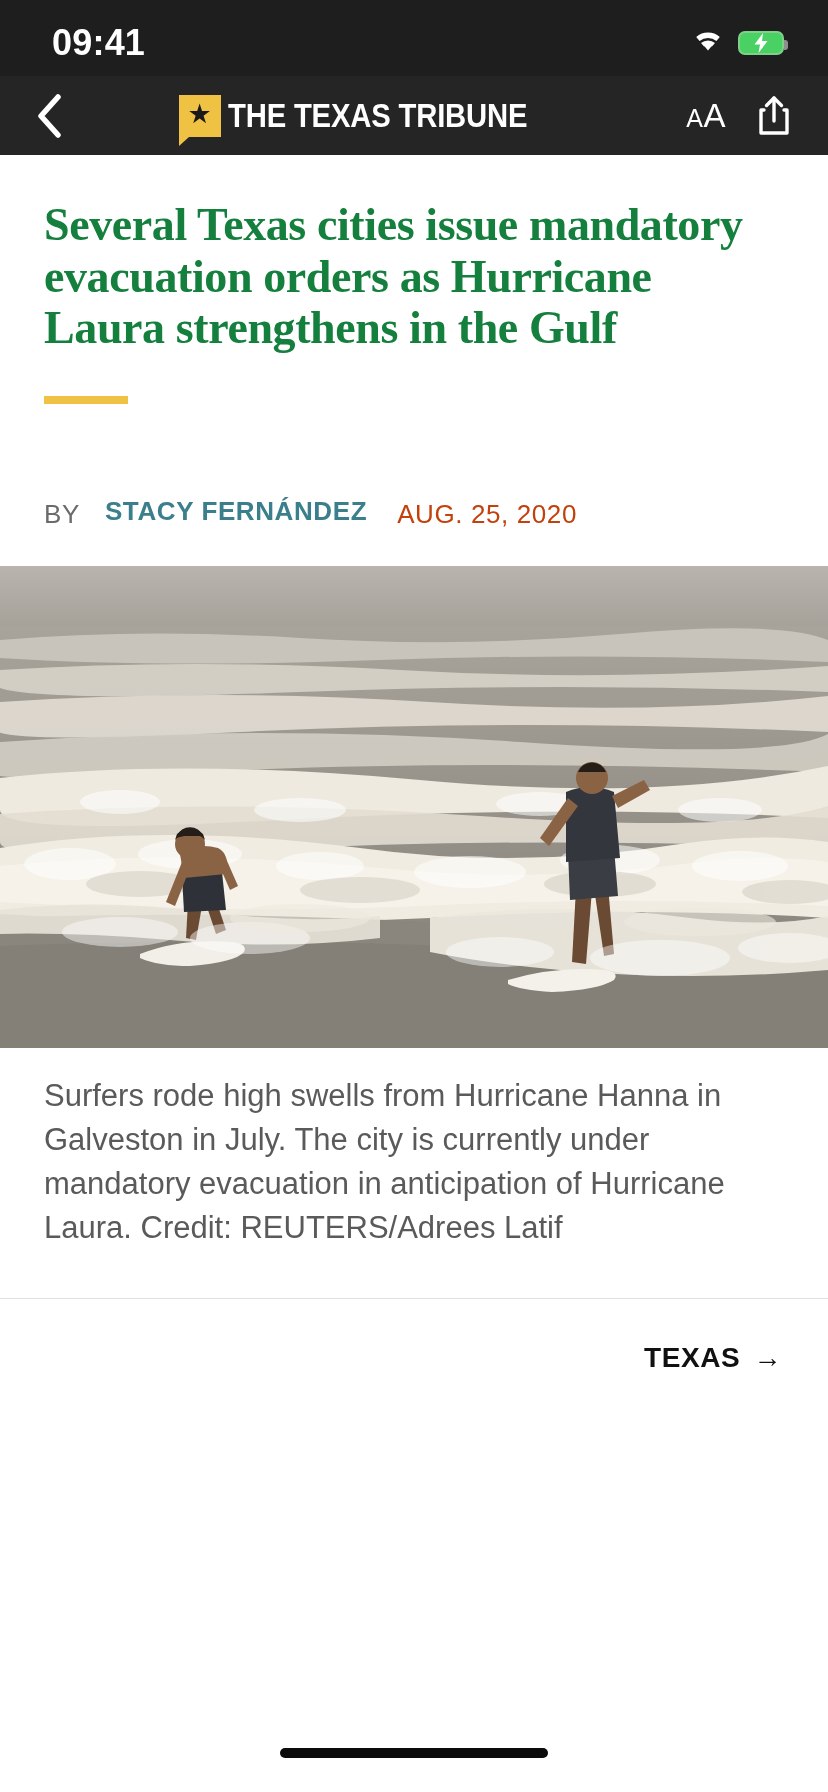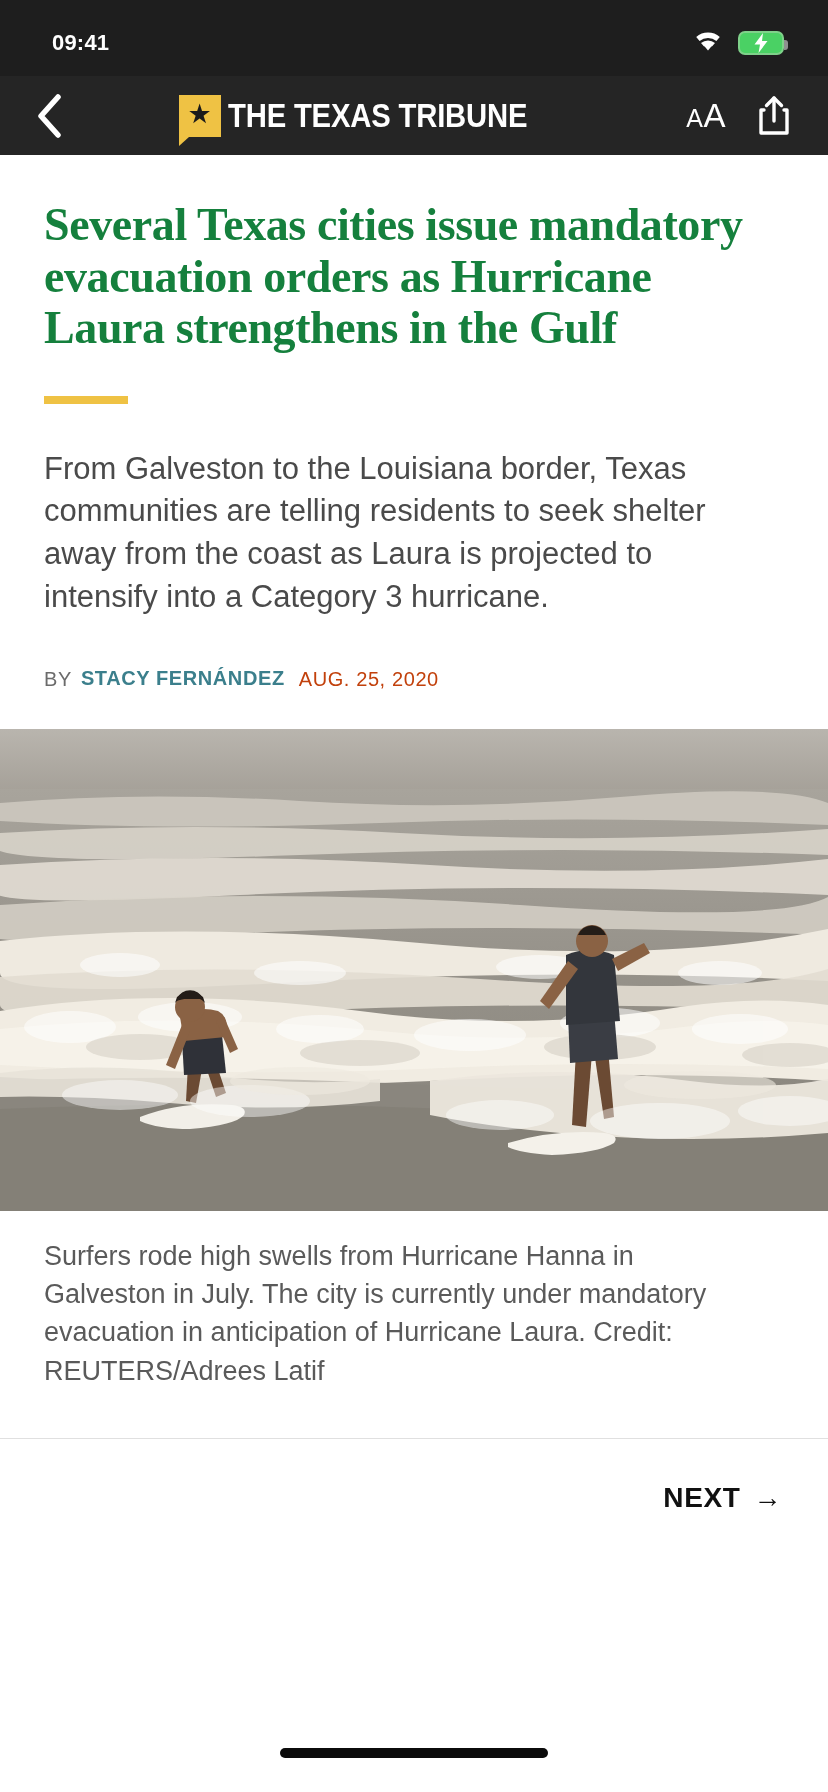--- a/index.html
+++ b/index.html
@@ -25,21 +25,21 @@
     position: relative;
     height: 76px;
     background: #1e1e1e;
     display: flex;
     align-items: center;
     justify-content: space-between;
     padding: 0 44px 0 52px;
   }
   .status-time {
     color: #ffffff;
-    font-size: 22px;
+    font-size: 36px;
     font-weight: 600;
     letter-spacing: 0.2px;
     font-family: "Liberation Sans", sans-serif;
     padding-top: 10px;
   }
   .status-right {
     display: flex;
     align-items: center;
     gap: 14px;
     padding-top: 10px;
@@ -179,26 +179,26 @@
     font-family: "Liberation Sans", sans-serif;
     font-size: 31px;
     line-height: 1.38;
     color: #4a4a4a;
     padding: 0 78px 0 44px;
     font-weight: 400;
   }
 
   .byline {
     padding: 48px 44px 36px 44px;
-    font-size: 20px;
+    font-size: 26px;
     letter-spacing: 0.6px;
     color: #6b6b6b;
     display: flex;
-    align-items: center;
-    gap: 0;
+    align-items: flex-end;
+    gap: 16px;
     font-family: "Liberation Sans", sans-serif;
   }
   .byline .by { color: #6b6b6b; }
   .byline .author {
     color: #3b7f8c;
     font-weight: 700;
     margin: 0 14px 3px 9px;
   }
   .byline .date { color: #c2410c; }
 
@@ -207,21 +207,21 @@
     position: relative;
     width: 828px;
     height: 482px;
     overflow: hidden;
     background: #9b9791;
   }
   .photo svg { display: block; }
 
   .caption {
     padding: 26px 78px 30px 44px;
-    font-size: 27px;
+    font-size: 31px;
     line-height: 1.42;
     color: #5a5a5a;
     font-family: "Liberation Sans", sans-serif;
   }
 
   
   .next-sep {
     height: 1px;
     background: #e0e0e0;
     margin: 18px 0 0 0;
@@ -315,21 +315,20 @@
       </div>
     </div>
   </div>
 
   <div class="article">
 
     <h1 class="headline">Several Texas cities issue mandatory evacuation orders as Hurricane Laura strengthens in the Gulf</h1>
 
     <div class="rule"></div>
 
-    <p class="deck">From Galveston to the Louisiana border, Texas communities are telling residents to seek shelter away from the coast as Laura is projected to intensify into a Category 3 hurricane.</p>
 
     <div class="byline">
       <span class="by">BY</span>
       <span class="author">STACY FERNÁNDEZ</span>
       <span class="date">AUG. 25, 2020</span>
     </div>
 
     <div class="photo">
       <svg width="828" height="482" viewBox="0 0 828 482" preserveAspectRatio="none">
         <defs>
@@ -441,21 +440,21 @@
       </svg>
     </div>
 
     <p class="caption">Surfers rode high swells from Hurricane Hanna in Galveston in July. The city is currently under mandatory evacuation in anticipation of Hurricane Laura. Credit: REUTERS/Adrees Latif</p>
   </div>
 
   <div class="next-sep"></div>
 
   <div class="next-bar">
     <div class="next-btn">
-      <span>NEXT</span>
+      <span>TEXAS</span>
       <span>→</span>
     </div>
   </div>
 
   <div class="home-area">
     <div class="home-indicator"></div>
   </div>
 
 </div>
 

